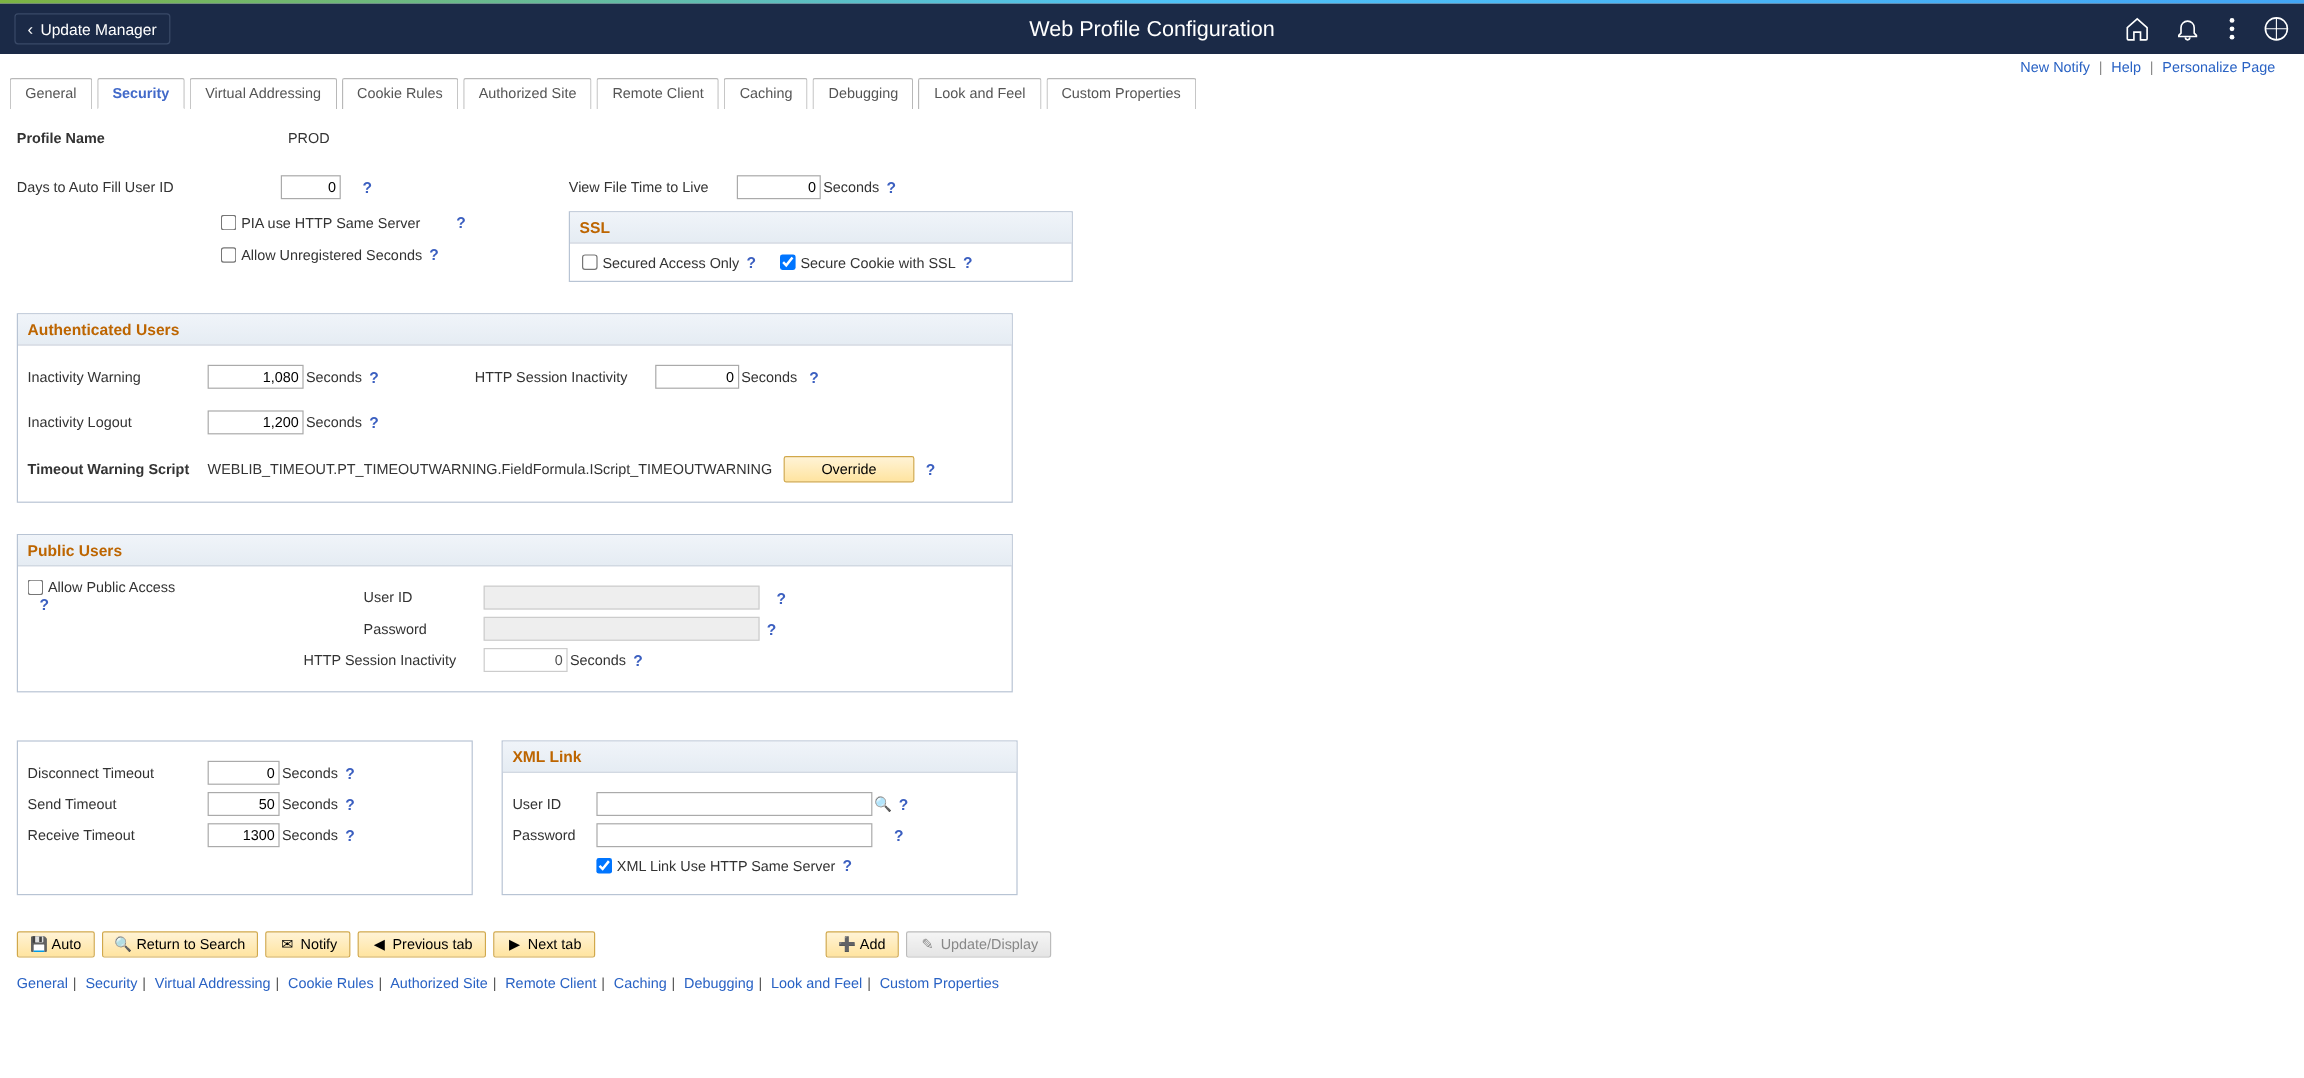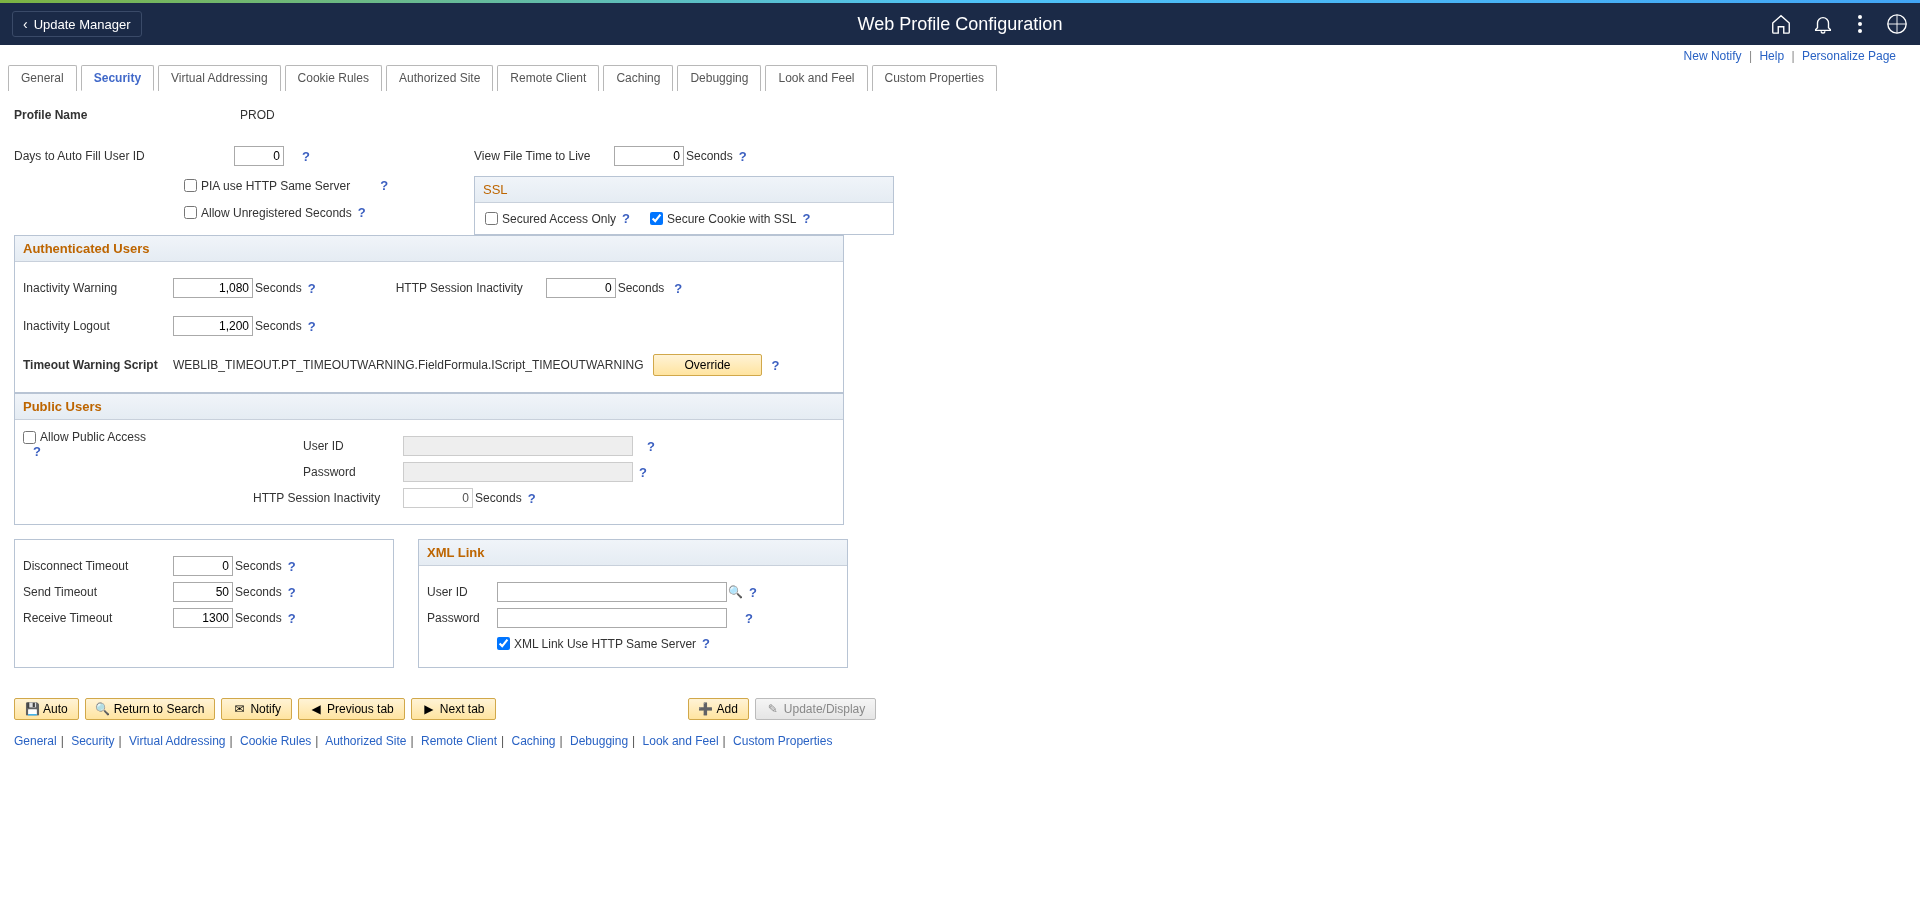--- a/index.html
+++ b/index.html
@@ -17,25 +17,25 @@
 .page-links a { color: #2962c4; text-decoration: none; }
 .page-links .sep { color: #888; margin: 0 4px; }
 .tabs { display: flex; padding: 0 8px; border-bottom: 1px solid transparent; }
 .tab { border: 1px solid #b8b8b8; border-bottom: none; padding: 5px 12px; font-size: 12px; color: #555; background: #fff; margin-right: 4px; cursor: pointer; border-radius: 2px 2px 0 0; }
 .tab.active { color: #4169c9; font-weight: bold; background: #fff; border-bottom: 1px solid #fff; }
 .content { padding: 10px 14px 20px 14px; max-width: 960px; }
 .row { display: flex; align-items: center; margin: 6px 0; }
 .label { padding-right: 6px; font-size: 12px; color: #333; }
 .input-text { border: 1px solid #aaa; height: 20px; padding: 1px 3px; font-size: 12px; text-align: right; }
 .help { color: #3b5fc0; font-weight: bold; font-size: 13px; margin-left: 6px; cursor: pointer; }
-.groupbox { border: 1px solid #b8c4d4; margin-top: 0; }
+.groupbox { border: 1px solid #b8c4d4; margin-top: 26px; }
 .groupbox-header { background: linear-gradient(#f0f4f9,#e5ecf3); border-bottom: 1px solid #c8d0db; padding: 5px 8px; color: #bd6500; font-weight: bold; font-size: 13px; }
 .groupbox-body { padding: 10px 8px; }
 .ssl-box { border: 1px solid #b8c4d4; width: 420px; }
-.ssl-header { background: linear-gradient(#f0f4f9,#e5ecf3); border-bottom: 1px solid #c8d0db; padding: 5px 8px; color: #bd6500; font-weight: normal; font-size: 13px; }
+.ssl-header { background: linear-gradient(#f0f4f9,#e5ecf3); border-bottom: 1px solid #c8d0db; padding: 5px 8px; color: #bd6500; font-weight: bold; font-size: 13px; }
 .ssl-body { padding: 8px 10px; display:flex; align-items:center; gap: 20px;}
 .chk-label { display:flex; align-items:center; gap:4px; font-size:12px;}
 .override-btn { background: linear-gradient(#fff3d6,#ffe4a0); border:1px solid #d1a84a; padding:3px 30px; font-size:12px; cursor:pointer; border-radius:2px;}
 .disabled-input { background:#eee; border:1px solid #ccc; height:20px;}
 .two-col { display:flex; gap:24px; margin-top:14px;}
 .two-col .groupbox { flex:0 0 auto;}
 .btnbar { display:flex; gap:6px; padding: 10px 14px; align-items:center;}
 .ps-btn { background: linear-gradient(#fff3d6,#ffe4a0); border:1px solid #d1a84a; padding:3px 10px; font-size:12px; cursor:pointer; display:flex; align-items:center; gap:4px; border-radius:2px;}
 .ps-btn.grey { background: linear-gradient(#f5f5f5,#e5e5e5); border:1px solid #bbb; color:#888;}
 .ps-btn .ico { width:14px; height:14px; display:inline-block;}

